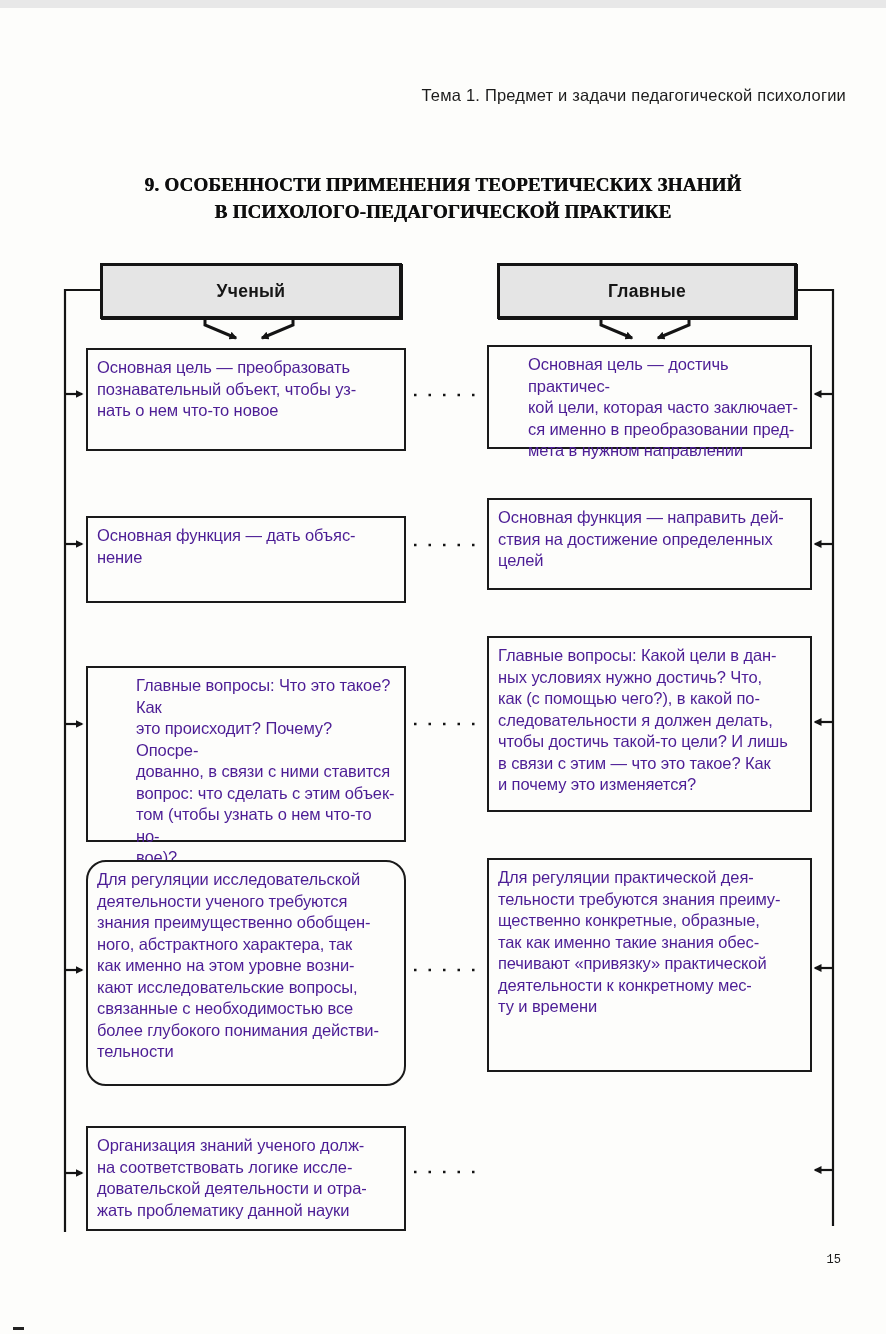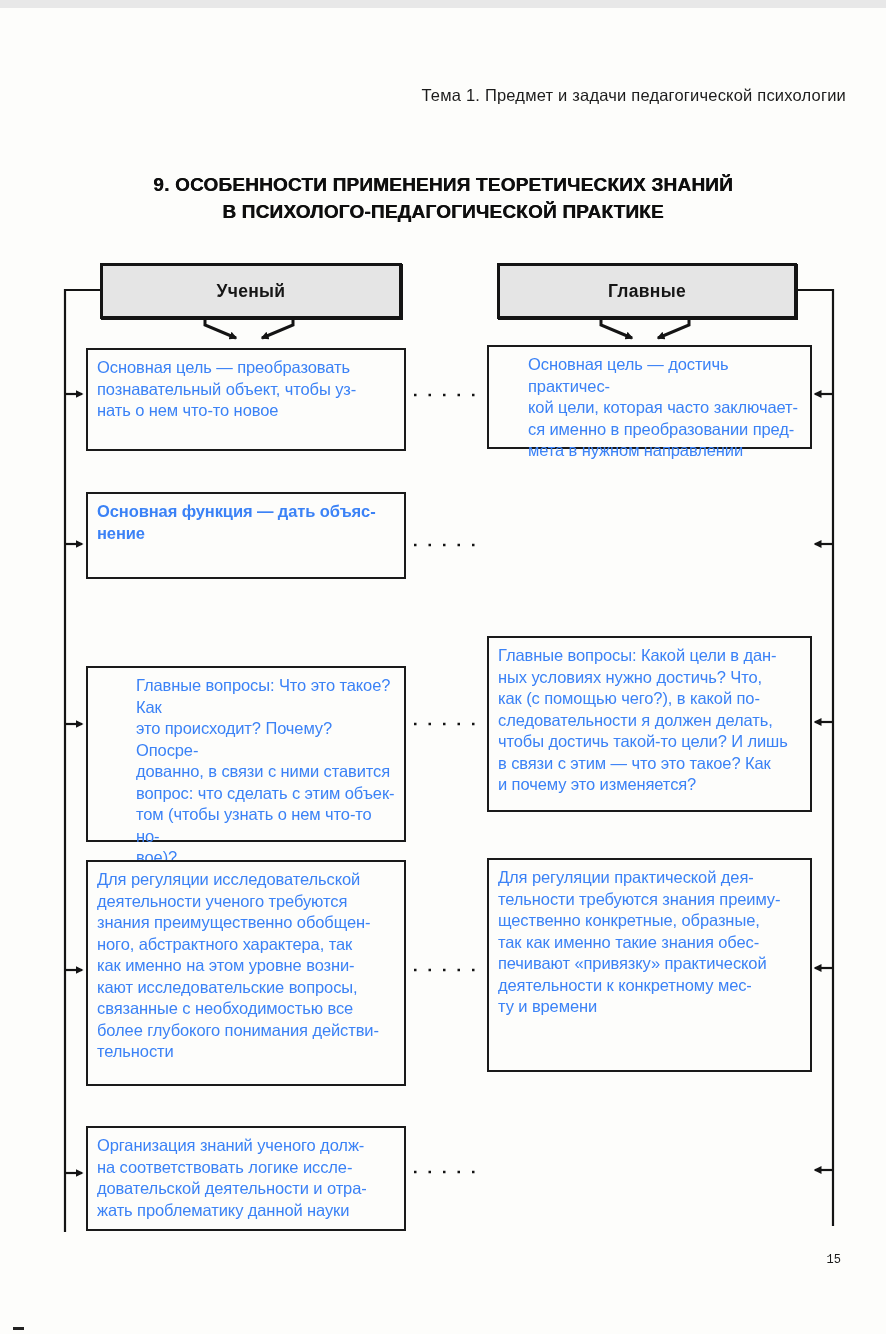--- a/index.html
+++ b/index.html
@@ -28,20 +28,21 @@
     top:163px;left:0;
     width:100%;
     text-align:center;
     font-size:19px;
     font-weight:700;
     line-height:27px;
     letter-spacing:0.2px;
     color:#0e0e0e;
     text-shadow:0.45px 0 0 currentColor;
     white-space:pre-line;
+    font-family:Liberation Serif, serif;
   }
   .hdr{
     position:absolute;
     border:3px solid #141414;
     background:#e5e5e5;
     display:flex;align-items:center;justify-content:center;
     font-size:17.5px;
     font-weight:700;
     letter-spacing:0.3px;
     box-shadow:1px 1px 0 #141414;
@@ -50,21 +51,21 @@
   .cell{
     position:absolute;
     border:2px solid #1a1a1a;
     background:#fdfdfb;
     z-index:2;
     box-sizing:border-box;
     padding:7px 6px 4px 9px;
     font-size:16.5px;
     line-height:21.5px;
     letter-spacing:-0.1px;
-    color:#3b82f6;
+    color:#4c1d95;
     white-space:pre-line;
   }
   svg.wires{position:absolute;top:0;left:0;z-index:1;}
   .page-number{
     position:absolute;
     top:1245px;right:45px;
     font-size:12px;
     color:#1a1a1a;
     font-family:Liberation Mono, monospace;
   }
@@ -134,38 +135,41 @@
   </div>
 
   <div class="cell" style="left:86px;top:340px;width:320px;height:103px;">Основная цель — преобразовать
 познавательный объект, чтобы уз-
 нать о нем что-то новое</div>
   <div class="cell" style="left:487px;top:337px;width:325px;height:104px;padding-left:39px;">Основная цель — достичь практичес-
 кой цели, которая часто заключает-
 ся именно в преобразовании пред-
 мета в нужном направлении</div>
 
-  <div class="cell" style="left:86px;top:484px;width:320px;height:87px;font-weight:bold;">Основная функция — дать объяс-
+  <div class="cell" style="left:86px;top:508px;width:320px;height:87px;">Основная функция — дать объяс-
 нение</div>
+  <div class="cell" style="left:487px;top:490px;width:325px;height:92px;">Основная функция — направить дей-
+ствия на достижение определенных
+целей</div>
 
   <div class="cell" style="left:86px;top:658px;width:320px;height:176px;padding-left:48px;">Главные вопросы: Что это такое? Как
 это происходит? Почему? Опосре-
 дованно, в связи с ними ставится
 вопрос: что сделать с этим объек-
 том (чтобы узнать о нем что-то но-
 вое)?</div>
   <div class="cell" style="left:487px;top:628px;width:325px;height:176px;">Главные вопросы: Какой цели в дан-
 ных условиях нужно достичь? Что,
 как (с помощью чего?), в какой по-
 следовательности я должен делать,
 чтобы достичь такой-то цели? И лишь
 в связи с этим — что это такое? Как
 и почему это изменяется?</div>
 
-  <div class="cell" style="left:86px;top:852px;width:320px;height:226px;">Для регуляции исследовательской
+  <div class="cell" style="left:86px;top:852px;width:320px;height:226px;border-radius:20px;">Для регуляции исследовательской
 деятельности ученого требуются
 знания преимущественно обобщен-
 ного, абстрактного характера, так
 как именно на этом уровне возни-
 кают исследовательские вопросы,
 связанные с необходимостью все
 более глубокого понимания действи-
 тельности</div>
   <div class="cell" style="left:487px;top:850px;width:325px;height:214px;">Для регуляции практической дея-
 тельности требуются знания преиму-

